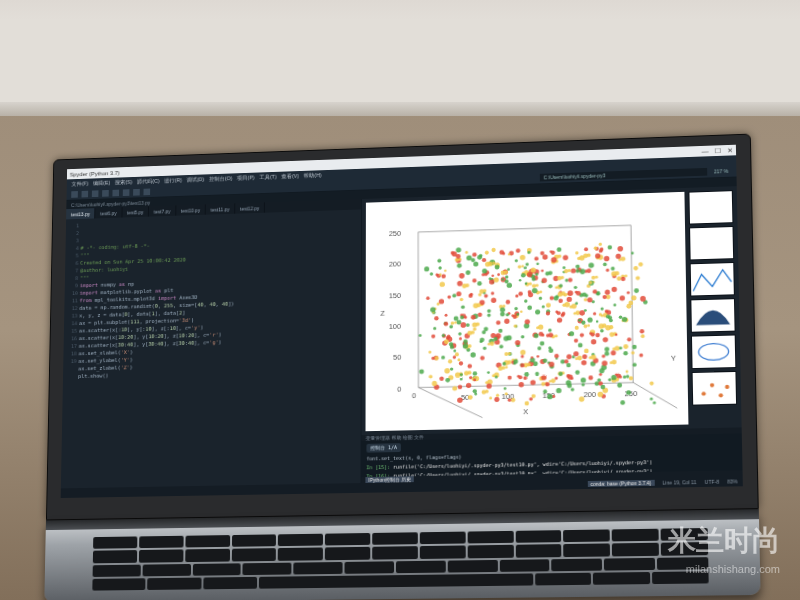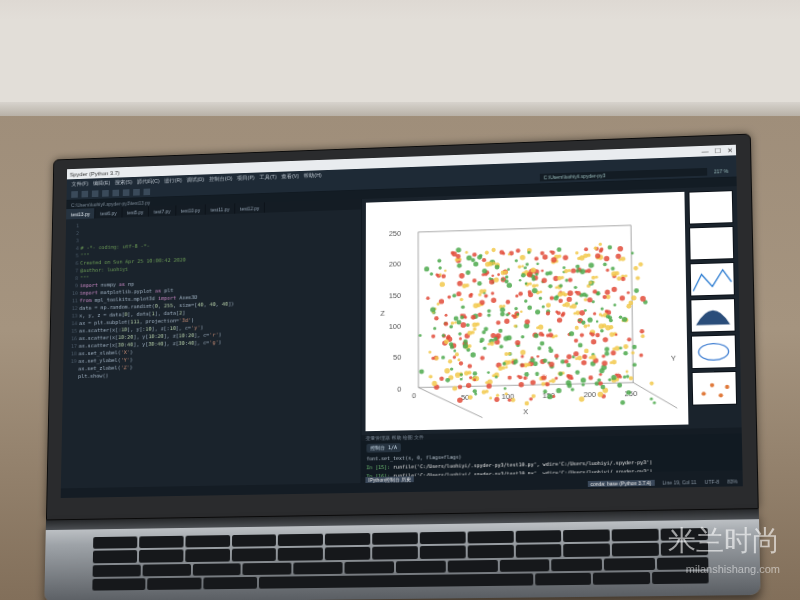--- a/index.html
+++ b/index.html
@@ -13,21 +13,21 @@
       font-family: sans-serif;
     }
     
     
     .watermark {
       position: absolute;
       right: 20px;
       bottom: 40px;
       color: rgba(255,255,255,0.6);
       font-size: 28px;
-      font-weight: normal;
+      font-weight: bold;
       z-index: 100;
       pointer-events: none;
     }
     .watermark-sub {
       position: absolute;
       right: 20px;
       bottom: 25px;
       color: rgba(255,255,255,0.5);
       font-size: 11px;
       z-index: 100;

